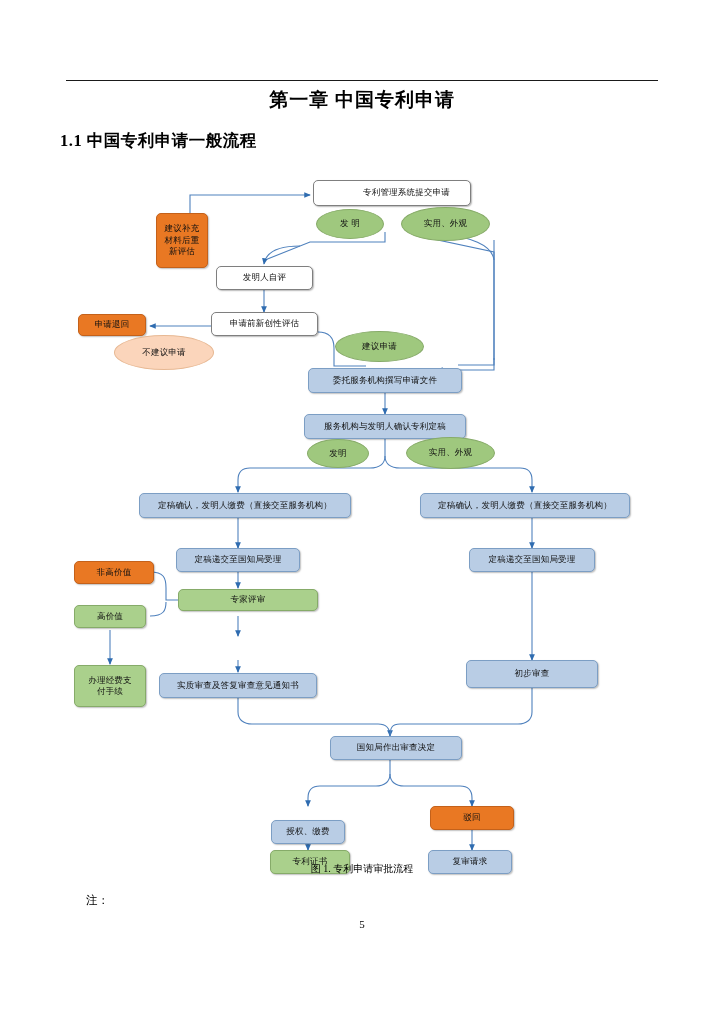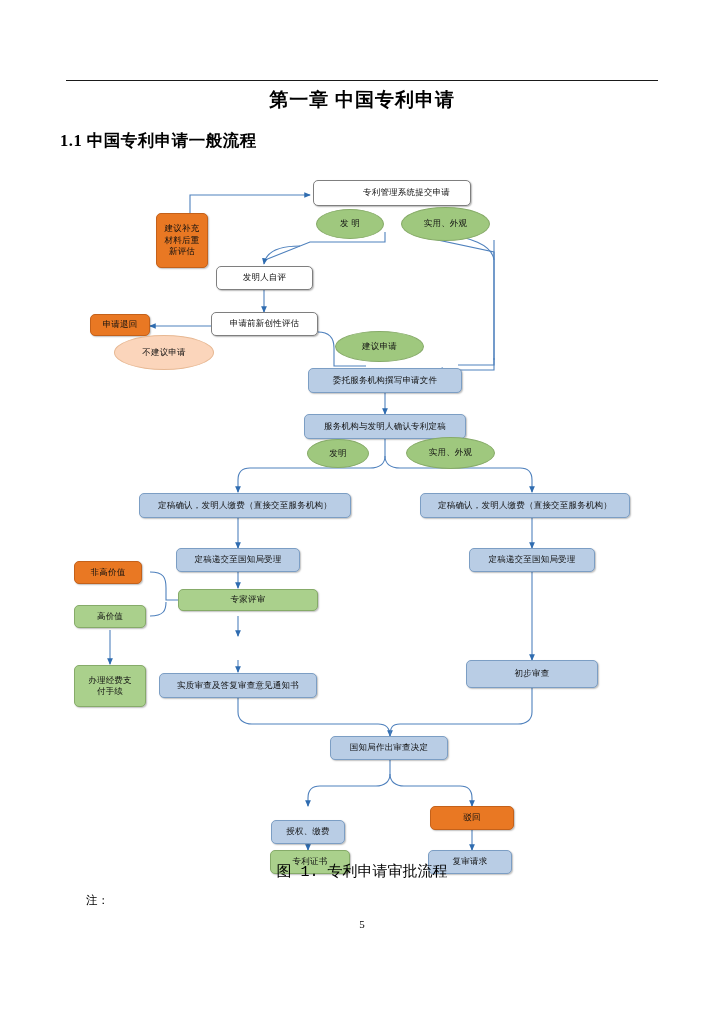--- a/index.html
+++ b/index.html
@@ -37,21 +37,21 @@
   .n-blue{background:#b9cde5;border:1px solid #7c9ec4;box-shadow:1px 1px 1.5px rgba(0,0,0,.25);}
   .n-green{background:#aad08c;border:1px solid #86ab69;box-shadow:1px 1px 1.5px rgba(0,0,0,.25);}
   .n-orange{background:#e97823;border:1px solid #c4611a;box-shadow:1px 1px 1.5px rgba(0,0,0,.25);}
   .ellipse{border-radius:50%;}
   .e-green{background:#9fc87e;border:1px solid #87ab69;}
   .e-peach{background:#fbd5bb;border:1px solid #e7b893;}
   .two-line{flex-direction:column;}
 
   .caption{
     position:absolute;left:0;top:862px;width:724px;text-align:center;
-    font-size:15px;font-family:Liberation Mono, monospace;
+    font-size:10px;font-family:Liberation Serif, serif;
   }
   .note{position:absolute;left:86px;top:893px;font-size:11.5px;}
   .pageno{position:absolute;left:0;top:918px;width:724px;text-align:center;font-size:11px;}
 </style>
 </head>
 <body>
 
 <div class="page">
 
   <div class="hrule"></div>
@@ -125,21 +125,21 @@
     <div class="node rect n-orange two-line" style="left:120px;top:53px;width:52px;height:55px;margin-left:36px;">
       <span>建议补充</span>
       <span>材料后重</span>
       <span>新评估</span>
     </div>
 
     <div class="node rect n-white" style="left:216px;top:106px;width:97px;height:24px;">发明人自评</div>
 
     <div class="node rect n-white" style="left:211px;top:152px;width:107px;height:24px;">申请前新创性评估</div>
 
-    <div class="node rect n-orange" style="left:78px;top:154px;width:60px;height:22px;margin-left:12px;">申请退回</div>
+    <div class="node rect n-orange" style="left:78px;top:154px;width:68px;height:22px;">申请退回</div>
 
     <div class="node ellipse e-peach" style="left:114px;top:175px;width:100px;height:35px;">不建议申请</div>
 
     <div class="node ellipse e-green" style="left:335px;top:171px;width:89px;height:31px;">建议申请</div>
 
     <div class="node rect n-blue" style="left:308px;top:208px;width:154px;height:25px;">委托服务机构撰写申请文件</div>
 
     <div class="node rect n-blue" style="left:304px;top:254px;width:162px;height:25px;">服务机构与发明人确认专利定稿</div>
 
     <div class="node ellipse e-green" style="left:307px;top:279px;width:62px;height:29px;">发明</div>
@@ -147,37 +147,37 @@
     <div class="node ellipse e-green" style="left:406px;top:277px;width:89px;height:32px;">实用、外观</div>
 
     <div class="node rect n-blue" style="left:139px;top:333px;width:212px;height:25px;">定稿确认，发明人缴费（直接交至服务机构）</div>
 
     <div class="node rect n-blue" style="left:420px;top:333px;width:210px;height:25px;">定稿确认，发明人缴费（直接交至服务机构）</div>
 
     <div class="node rect n-blue" style="left:176px;top:388px;width:124px;height:24px;">定稿递交至国知局受理</div>
 
     <div class="node rect n-blue" style="left:469px;top:388px;width:126px;height:24px;">定稿递交至国知局受理</div>
 
-    <div class="node rect n-orange" style="left:74px;top:401px;width:68px;height:23px;">非高价值</div>
+    <div class="node rect n-orange" style="left:74px;top:401px;width:80px;height:23px;">非高价值</div>
 
     <div class="node rect n-green" style="left:74px;top:445px;width:72px;height:23px;">高价值</div>
 
     <div class="node rect n-green" style="left:178px;top:429px;width:140px;height:22px;">专家评审</div>
 
     <div class="node rect n-green two-line" style="left:74px;top:505px;width:72px;height:42px;">
       <span>办理经费支</span>
       <span>付手续</span>
     </div>
 
 
     <div class="node rect n-blue" style="left:159px;top:513px;width:158px;height:25px;">实质审查及答复审查意见通知书</div>
 
     <div class="node rect n-blue" style="left:466px;top:500px;width:132px;height:28px;">初步审查</div>
 
-    <div class="node rect n-blue" style="left:330px;top:576px;width:118px;height:24px;">国知局作出审查决定</div>
+    <div class="node rect n-blue" style="left:330px;top:576px;width:132px;height:24px;">国知局作出审查决定</div>
 
     <div class="node rect n-blue" style="left:271px;top:660px;width:74px;height:24px;">授权、缴费</div>
 
     <div class="node rect n-orange" style="left:430px;top:646px;width:84px;height:24px;">驳回</div>
 
     <div class="node rect n-green" style="left:270px;top:690px;width:80px;height:24px;">专利证书</div>
 
     <div class="node rect n-blue" style="left:428px;top:690px;width:84px;height:24px;">复审请求</div>
 
   </div>

